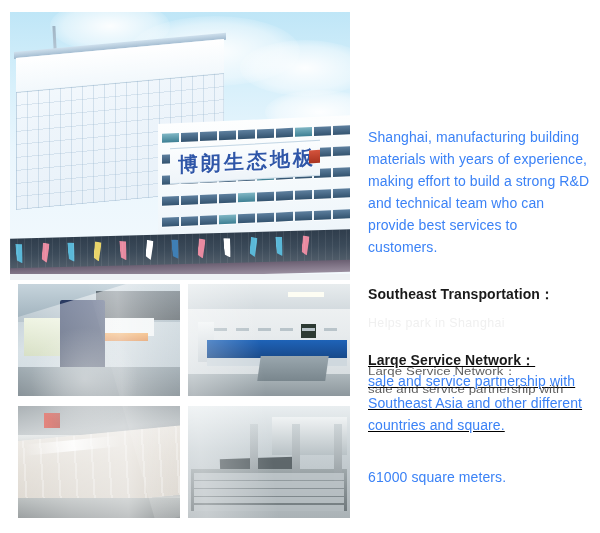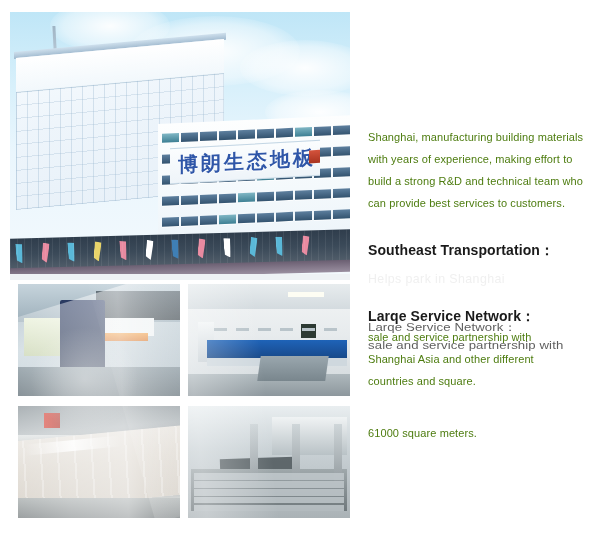--- a/index.html
+++ b/index.html
@@ -189,38 +189,38 @@
     transform:rotate(-16deg);
   }
   .wm-c{
     position:absolute;left:6%;top:18%;width:32%;height:44%;border-radius:50%;
     background:radial-gradient(ellipse at 50% 50%,rgba(255,255,255,.34) 0%,rgba(255,255,255,0) 70%);
   }
 
   
   .text-col{position:absolute;left:368px;top:126px;width:222px;}
   .para{
-    font-size:11px;line-height:22px;color:#4d7c0f;margin:0;
+    font-size:14px;line-height:22px;color:#3b82f6;margin:0;
     letter-spacing:.1px;
   }
   .heading{
     font-size:14px;line-height:20px;font-weight:700;color:#1a1a1a;
     margin:0;letter-spacing:.1px;
   }
   .sp-26{height:26px;}
   .sp-18{height:18px;}
   .sp-10{height:10px;}
   .sp-30{height:30px;}
 
   .ghost-faint{
     font-size:12.4px;line-height:18px;color:#f0f0f0;margin:0;
     letter-spacing:.4px;white-space:nowrap;overflow:hidden;
     filter:blur(.4px);
   }
-  .ghost-wrap{position:relative;}
+  .ghost-wrap{position:relative;text-decoration:underline;}
   .ghost-dup{
     position:absolute;left:0;top:13px;width:100%;
     font-size:13.2px;line-height:22px;color:#3a3a3a;margin:0;
     letter-spacing:.1px;opacity:.82;
     filter:blur(.55px);
     transform:scaleY(.82);transform-origin:left top;
     pointer-events:none;
   }
 </style>
 </head>
@@ -410,21 +410,21 @@
     <div class="sp-18"></div>
 
     <div class="ghost-wrap">
       <p class="heading">Larqe Service Network：</p>
       <p class="ghost-dup">Larqe Service Network：</p>
     </div>
 
     <div class="ghost-wrap">
       <p class="para">sale and service partnership with</p>
       <p class="ghost-dup" style="top:11px">sale and service partnership with</p>
-      <p class="para">Shanghai Asia and other different</p>
+      <p class="para">Southeast Asia and other different</p>
       <p class="para">countries and square.</p>
     </div>
 
     <div class="sp-30"></div>
 
     <p class="para">61000 square meters.</p>
   </div>
 </div>
 
 </body></html>

